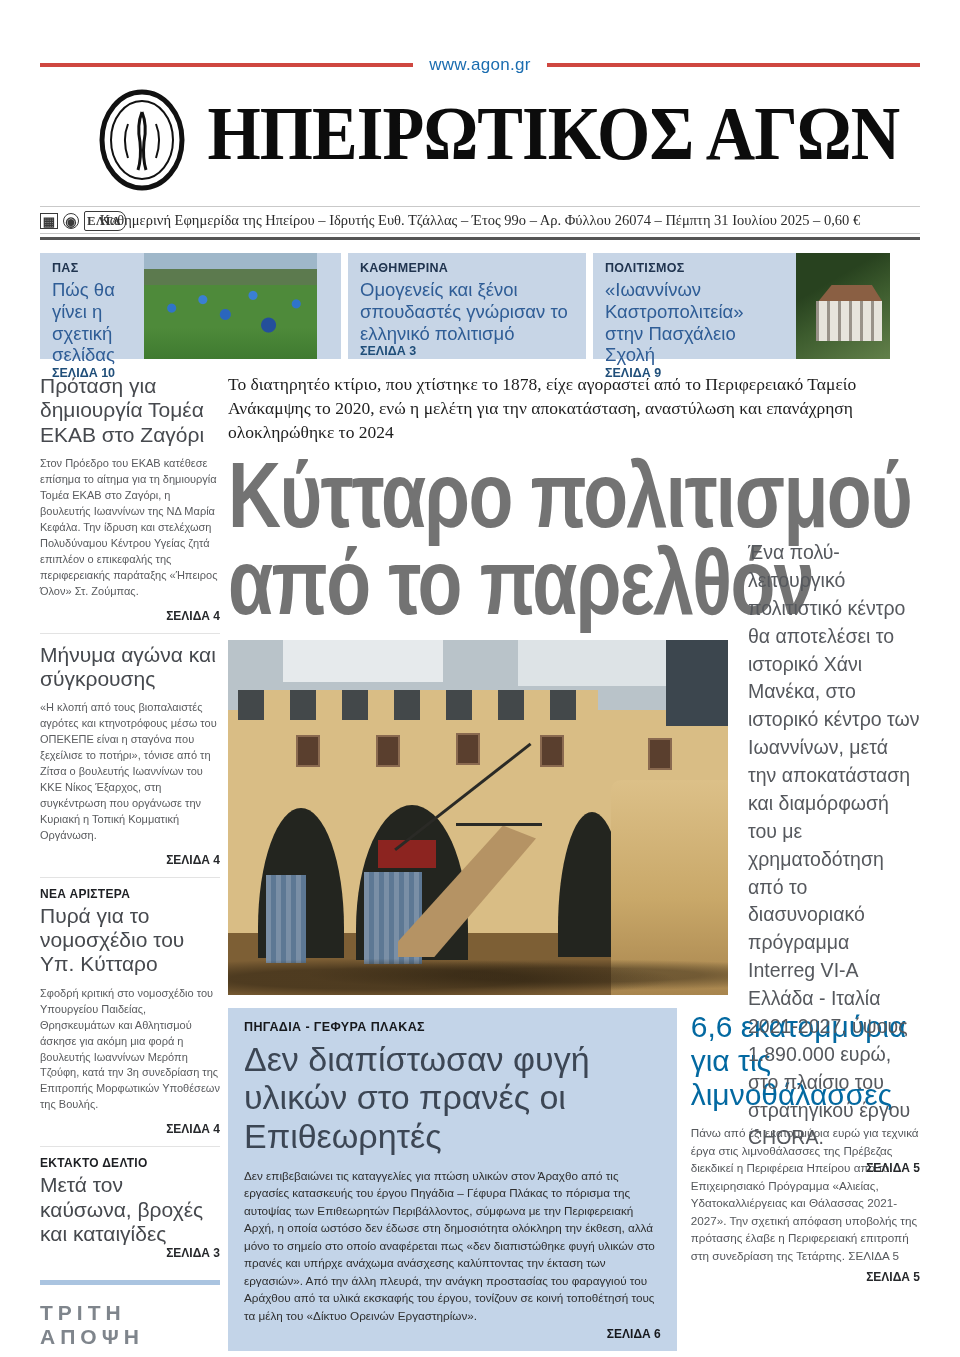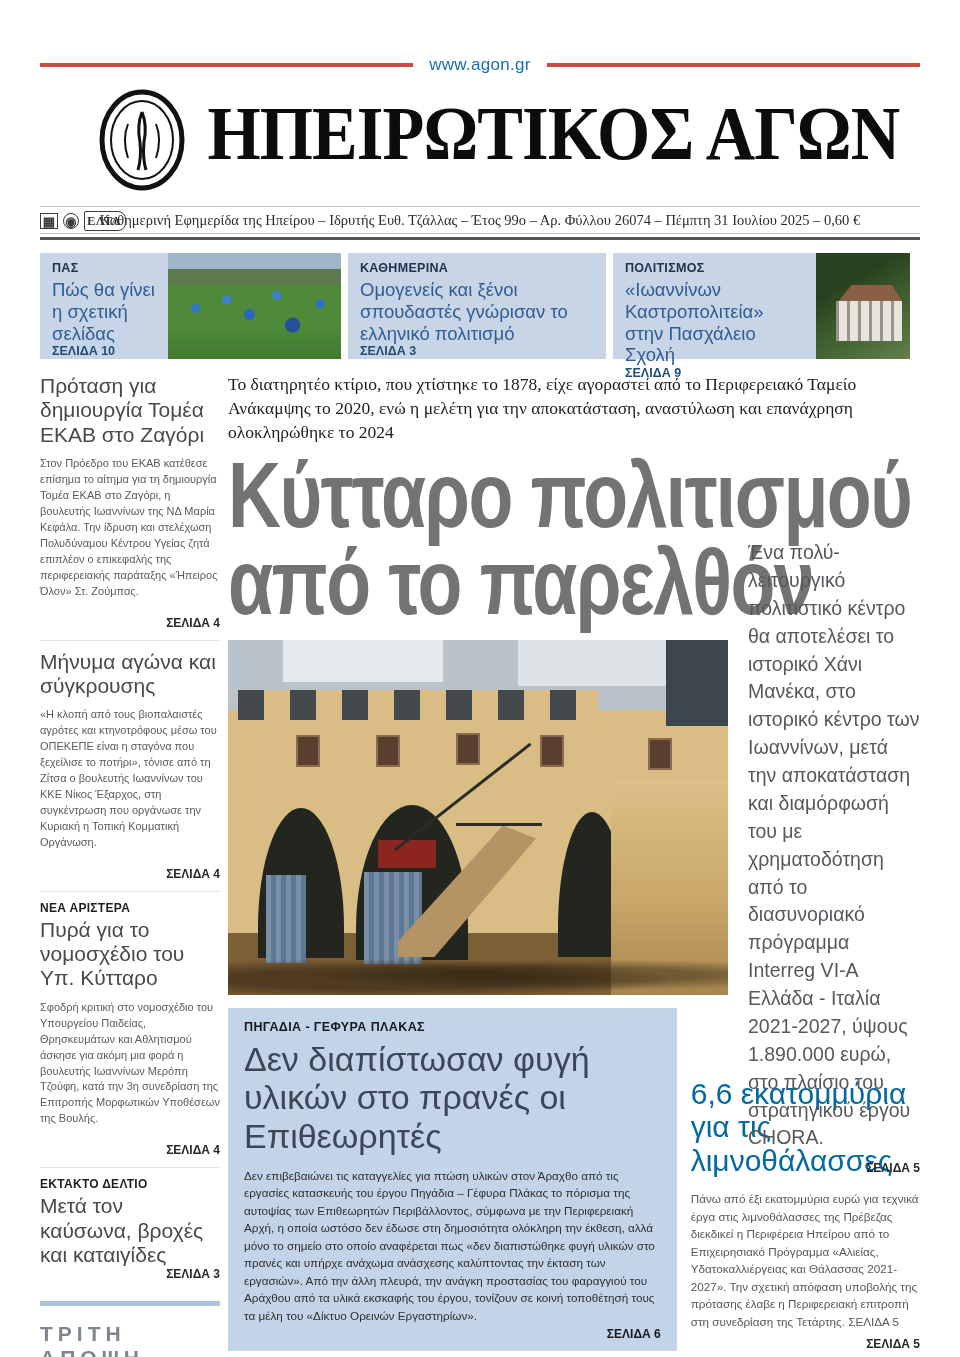--- a/index.html
+++ b/index.html
@@ -31,22 +31,22 @@
   .thickrule { height:3px; background:#555; margin-top:3px; }
 
   
   .teasers { display:flex; gap:7px; margin-top:13px; height:106px; }
   .teaser { background:#c7d5e6; display:flex; }
   .t-txt { padding:8px 10px 6px 12px; display:flex; flex-direction:column; }
   .t-kicker { font-size:12.5px; font-weight:bold; color:#20344f; letter-spacing:.3px; }
   .t-title { font-size:18.5px; color:#2f5d96; line-height:1.18; margin-top:4px; }
   .t-page { margin-top:auto; text-align:left; font-size:12.5px; font-weight:bold; color:#1f4e79; }
   .t1 { width:301px; }
-  .t1 .t-txt { width:128px; }
-  .t2 { width:258px; }
+  .t1 .t-txt { width:104px; }
+  .t2 { width:238px; }
   .t2 .t-txt { width:100%; }
   .t3 { width:297px; }
   .t3 .t-txt { width:203px; }
 
   .photo-football { width:173px; height:106px;
     background-image:
       radial-gradient(circle at 16% 52%, #2f74c9 0 4px, rgba(0,0,0,0) 5px),
       radial-gradient(circle at 34% 44%, #3a7fd2 0 4px, rgba(0,0,0,0) 5px),
       radial-gradient(circle at 47% 58%, #2a66bd 0 5px, rgba(0,0,0,0) 6px),
       radial-gradient(circle at 63% 40%, #3a7fd2 0 4px, rgba(0,0,0,0) 5px),
@@ -64,21 +64,21 @@
   
   .maingrid { display:flex; gap:8px; margin-top:13px; }
   .sidebar { width:180px; flex:none; }
   .maincol { width:692px; flex:none; position:relative; }
 
   
   .sb-art { padding:9px 0 10px 0; border-bottom:1px solid #e3e3e3; }
   .sb-kicker { font-size:12px; font-weight:bold; color:#1d1f23; letter-spacing:.3px; margin-bottom:3px; }
   .sb-title { font-size:21px; color:#46494e; line-height:1.16; }
   .sb-body { font-size:11px; color:#595b5e; line-height:1.45; margin-top:9px; }
-  .sb-page { text-align:right; font-size:12px; font-weight:bold; color:#26282b; margin-top:16px; }
+  .sb-page { text-align:right; font-size:12px; font-weight:bold; color:#26282b; margin-top:9px; }
   .sb-page.tight { margin-top:0; }
   .bluebar { height:5px; background:#aac4e0; margin:10px 0; }
   .sb-section { font-size:21px; font-weight:bold; letter-spacing:5px; color:#7f858c; margin:4px 0 8px 0; }
   .sb-block { padding:2px 0 6px 0; }
 
   
   .lead-intro { font-family:"Liberation Serif", serif; font-size:17.5px; line-height:1.38; color:#1d1d1d; }
   .headline { margin-top:8px; color:#737373; }
   .headline span { display:block; font-weight:900; font-size:93px; line-height:.93; letter-spacing:-2px;
     white-space:nowrap; transform:scaleX(.79); transform-origin:left top; font-family:"Liberation Sans", sans-serif; }
@@ -103,21 +103,21 @@
   .fp-rail { position:absolute; left:168px; top:208px; width:172px; height:3px; background:#2a2a26;
     transform:rotate(-38deg); transform-origin:left bottom; }
   .fp-rail2 { position:absolute; left:228px; top:183px; width:86px; height:3px; background:#2a2a26; }
   .fp-rwall { position:absolute; left:383px; top:140px; width:117px; height:215px; border-radius:10px 0 0 0;
     background:linear-gradient(#dcc088, #c9a869 55%, #a8854e); }
   .fp-ground-shadow { position:absolute; left:0; bottom:0; width:100%; height:40px;
     background-image:radial-gradient(ellipse at 30% 60%, rgba(40,30,15,.55) 0 30%, rgba(0,0,0,0) 60%),
                      radial-gradient(ellipse at 70% 50%, rgba(40,30,15,.45) 0 25%, rgba(0,0,0,0) 55%); }
 
   
-  .artrow { display:flex; gap:14px; margin-top:13px; align-items:flex-end; }
+  .artrow { display:flex; gap:14px; margin-top:13px; align-items:flex-start; }
   .plaka-box { width:450px; background:#c3d4e8; padding:12px 16px 10px 16px; }
   .p-kicker { font-size:12.5px; font-weight:bold; color:#16181c; letter-spacing:.4px; }
   .p-title { font-size:34px; color:#3c4654; line-height:1.12; margin-top:6px; }
   .p-body { font-size:11.7px; color:#2e2e2e; line-height:1.5; margin-top:12px; }
   .p-page { text-align:right; font-size:12px; font-weight:bold; color:#16181c; margin-top:2px; }
   .lagoon-box { width:230px; padding-top:2px; }
   .l-title { font-size:30px; color:#0369a1; line-height:1.13; }
   .l-body { font-size:11.7px; color:#55585c; line-height:1.5; margin-top:12px; }
   .l-page { text-align:right; font-size:12px; font-weight:bold; color:#26282b; margin-top:6px; }
 

